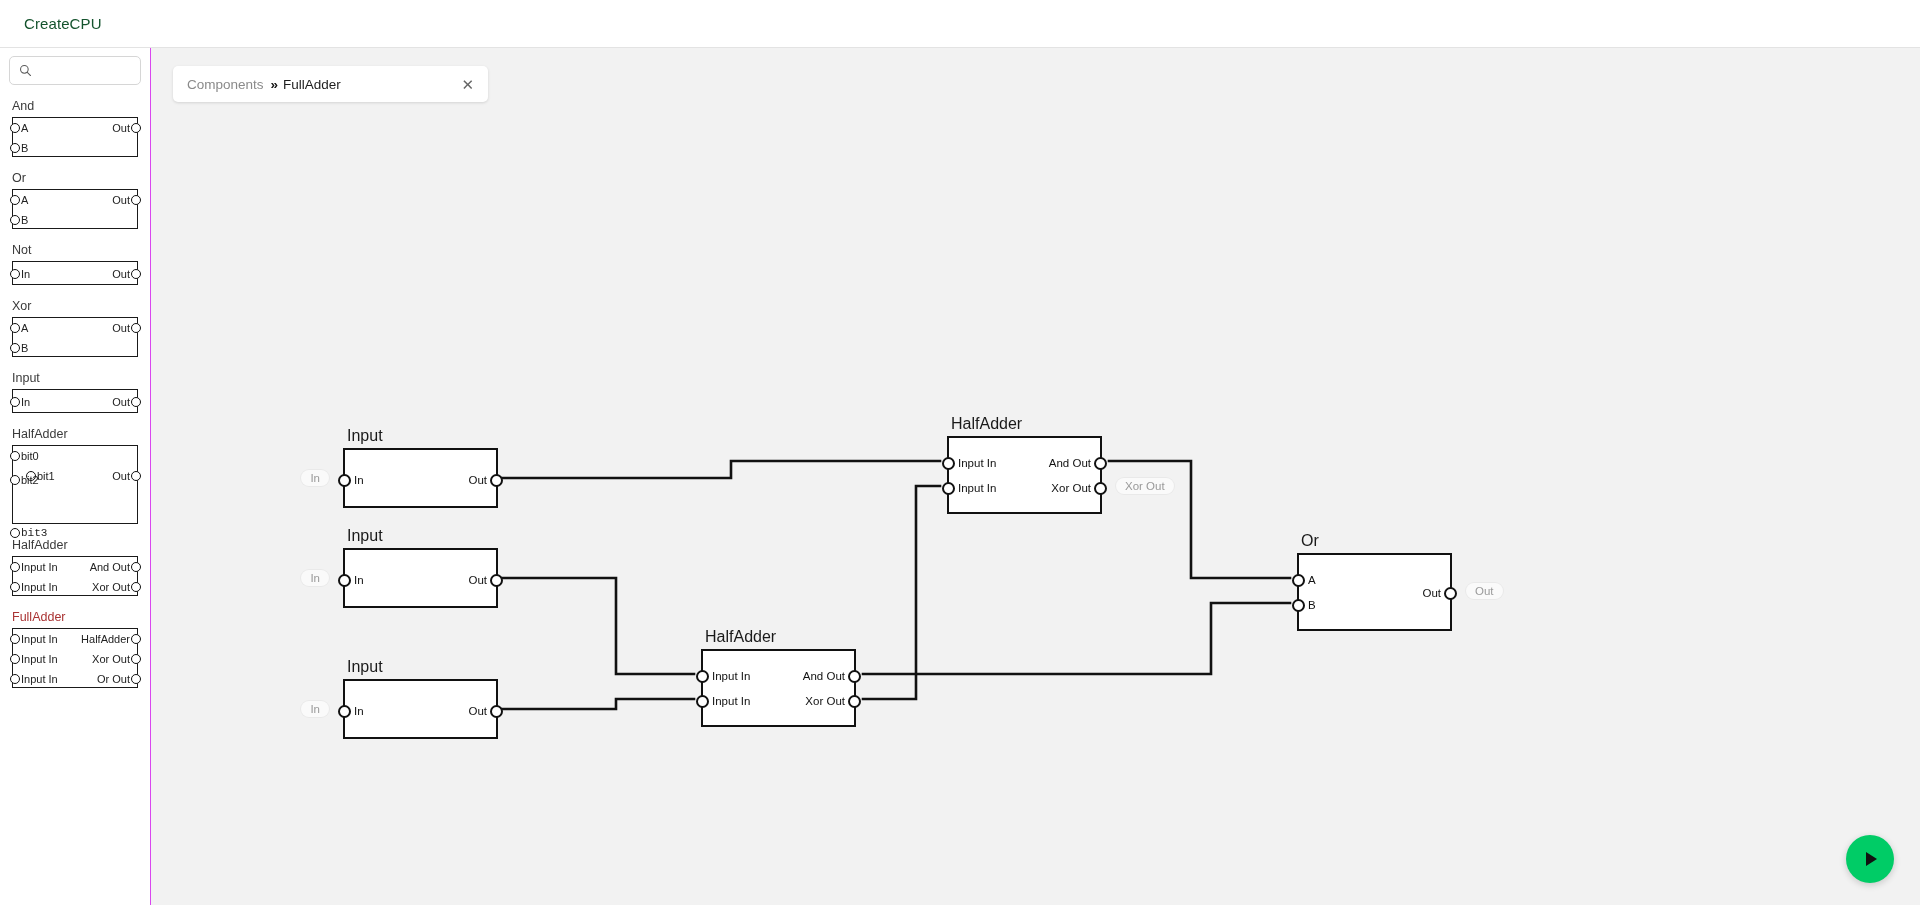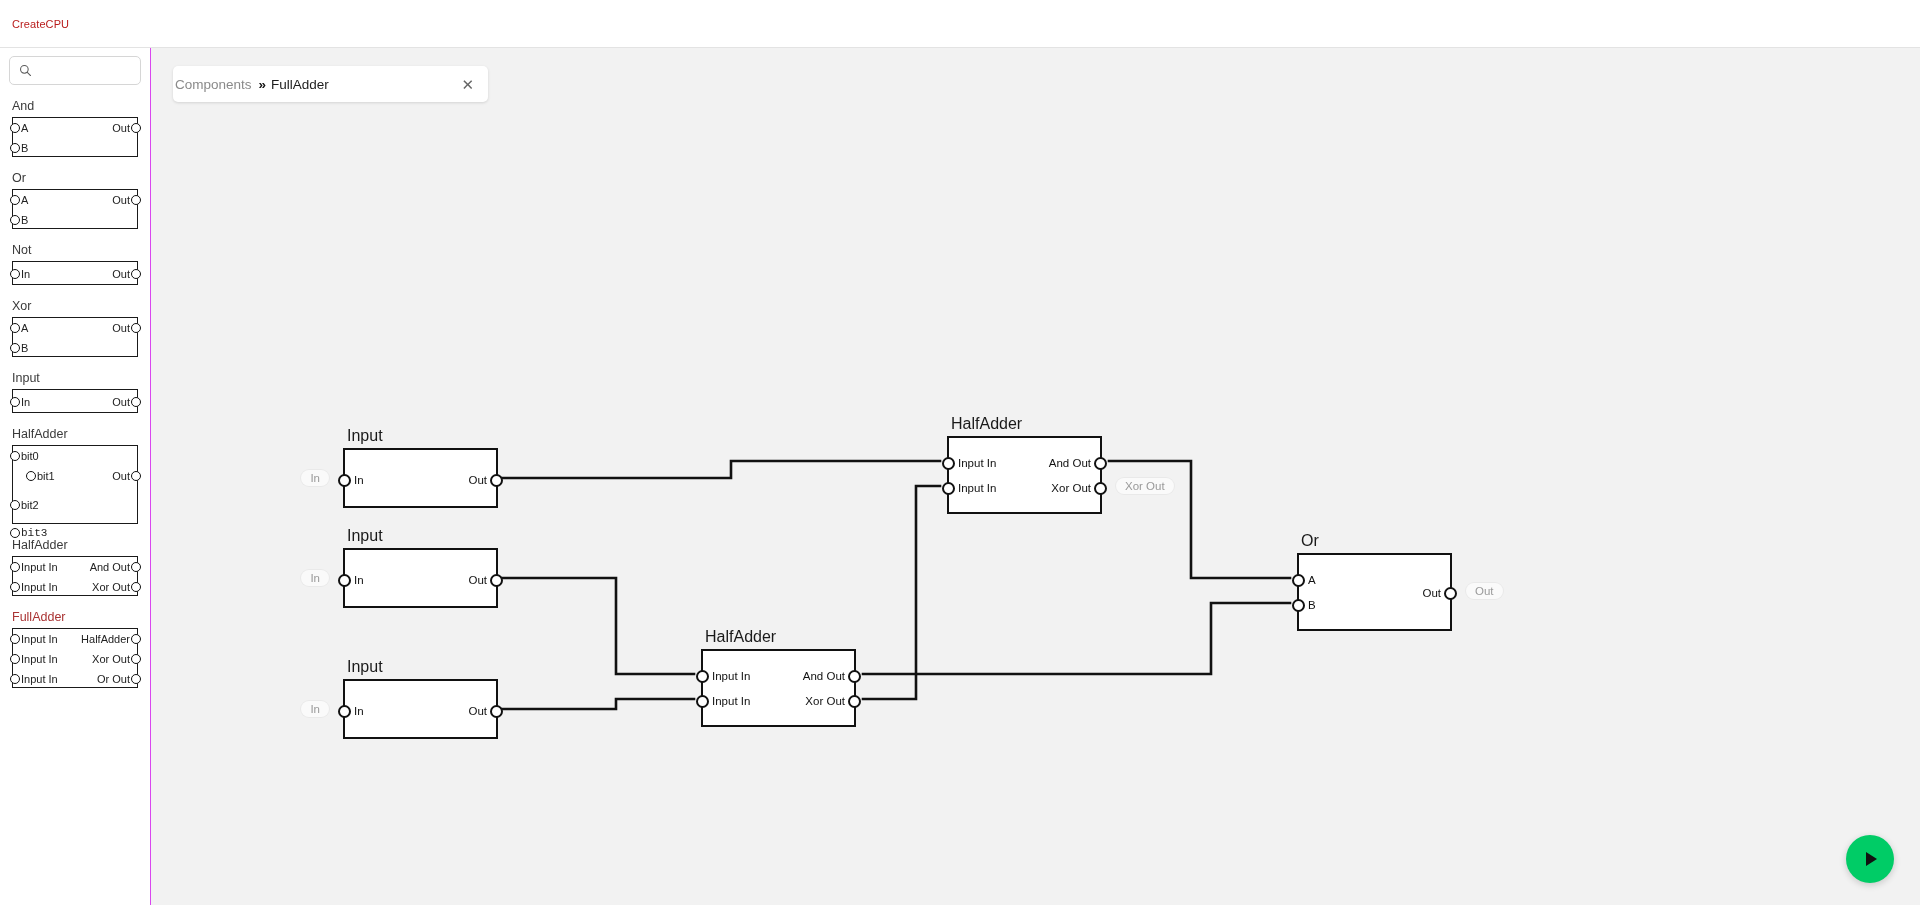--- a/index.html
+++ b/index.html
@@ -17,23 +17,23 @@
 
   
   .titlebar {
     position: absolute; left: 0; top: 0;
     width: 1920px; height: 48px;
     background: #ffffff;
     border-bottom: 1px solid #e3e3e3;
     display: flex; align-items: center;
   }
   .titlebar .app-title {
-    margin-left: 12px;
-    font-size: 11px;
-    color: #b91c1c;
+    margin-left: 24px;
+    font-size: 15px;
+    color: #14532d;
     letter-spacing: .1px;
   }
 
   
   .sidebar {
     position: absolute; left: 0; top: 48px;
     width: 151px; height: 857px;
     background: #ffffff;
     border-right: 1px solid #d946ef;
     overflow: hidden;
@@ -103,21 +103,21 @@
     overflow: hidden;
   }
 
   .tabbar { position: absolute; left: 22px; top: 18px; }
   .tab {
     display: flex; align-items: center;
     height: 36px;
     background: #ffffff;
     border-radius: 5px;
     box-shadow: 0 1px 3px rgba(0,0,0,.13);
-    padding: 0 12px 0 2px;
+    padding: 0 12px 0 14px;
     min-width: 315px;
   }
   .tab .crumb-root { font-size: 13.5px; color: #8a8a8a; }
   .tab .crumb-sep  { font-size: 13.5px; color: #111; font-weight: bold; margin: 0 7px; letter-spacing: -2px; }
   .tab .crumb-leaf { font-size: 13.5px; color: #1d1d1d; }
   .tab .tab-spacer { flex: 1 1 auto; min-width: 80px; }
   .tab .tab-close  { color: #666; font-size: 15px; line-height: 1; cursor: pointer; padding: 2px 2px; }
 
   
   .canvas { position: absolute; inset: 0; }
@@ -290,21 +290,21 @@
               <span class="plabel left">bit0</span>
               <span class="pal-spacer"></span>
             </div>
             <div class="prow" style="top: 19.75px; height: 19.75px; margin-left: 16px;">
               <span class="pin left"></span>
               <span class="plabel left">bit1</span>
               <span class="pal-spacer"></span>
               <span class="plabel right">Out</span>
               <span class="pin right"></span>
             </div>
-            <div class="prow" style="top: 49px; height: 19.75px;">
+            <div class="prow" style="top: 24px; height: 19.75px;">
               <span class="pin left"></span>
               <span class="plabel left">bit2</span>
               <span class="pal-spacer"></span>
             </div>
             <div class="prow" style="top: 77px; height: 19.75px; font-family: Liberation Mono, monospace;">
               <span class="pin left"></span>
               <span class="plabel left">bit3</span>
               <span class="pal-spacer"></span>
             </div>
           </div>

